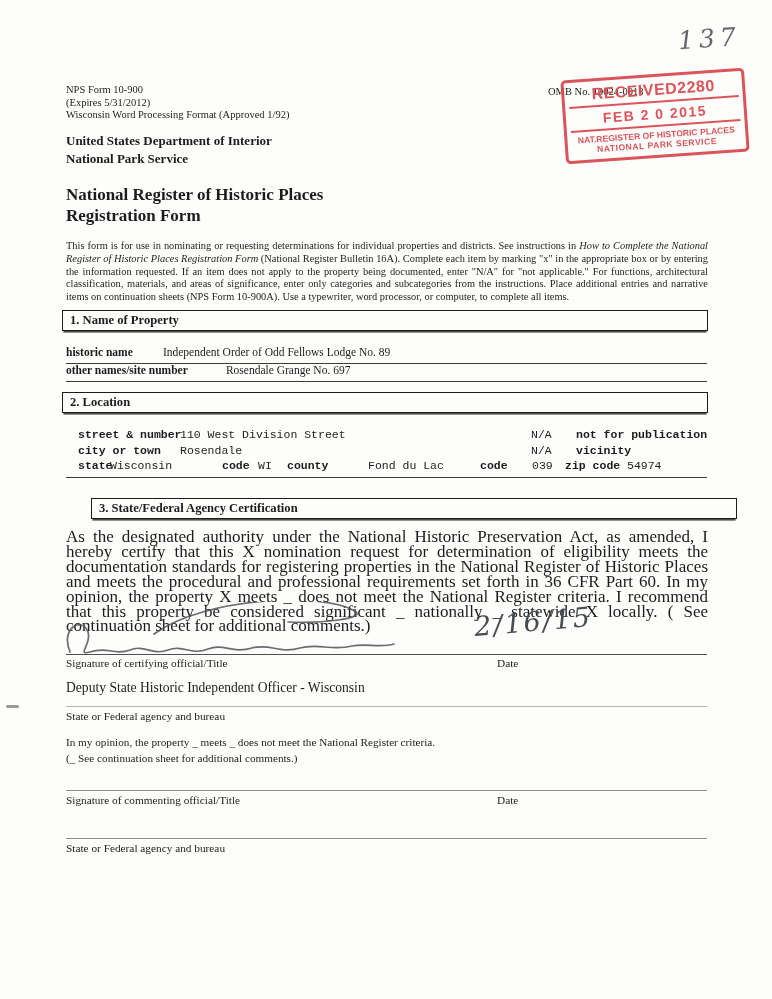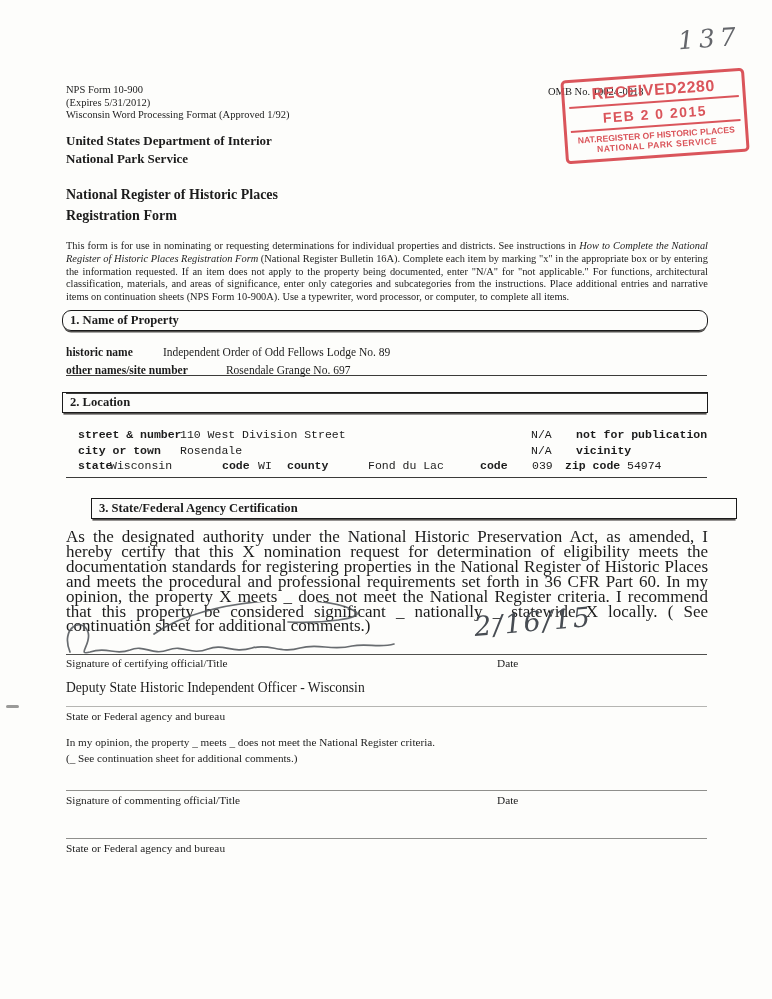--- a/index.html
+++ b/index.html
@@ -32,31 +32,31 @@
     transform:rotate(-4deg);border:3px solid var(--stamp);border-radius:5px;
     color:var(--stamp);text-align:center;opacity:.93;
     font-family:"Liberation Sans","DejaVu Sans",sans-serif;font-weight:bold;
   }
   .stamp-line1{font-size:16px;letter-spacing:.5px;border-bottom:2px solid var(--stamp);padding-bottom:2px;}
   .stamp-line2{font-size:14px;letter-spacing:1.5px;padding:3px 0;border-bottom:2px solid var(--stamp);}
   .stamp-line3{font-size:8.6px;letter-spacing:0;padding-top:3px;white-space:nowrap;}
   .stamp-line4{font-size:8.6px;letter-spacing:.5px;white-space:nowrap;}
 
   .dept{left:66px;top:132px;font-weight:bold;font-size:13px;line-height:17.5px;}
-  .doc-title{left:66px;top:184px;font-weight:bold;font-size:14px;line-height:21px;}
+  .doc-title{left:66px;top:184px;font-weight:bold;font-size:17px;line-height:21px;}
   .intro{left:66px;top:240px;width:642px;font-size:10.4px;line-height:12.8px;text-align:justify;}
   .intro i{font-style:italic;}
 
   .sec-box{
     left:62px;width:646px;height:21px;
     border:1.5px solid #1b1b1b;box-shadow:0 3px 0 -1.4px #514f4c;
   }
   .sec-title{position:absolute;left:7px;top:2px;font-weight:bold;font-size:12.6px;white-space:nowrap;}
 
-  .field-row{left:66px;width:641px;font-size:11.5px;border-bottom:1.4px solid #3c3c3a;padding-bottom:17px;}
+  .field-row{left:66px;width:641px;font-size:11.5px;border-bottom:1.4px solid #3c3c3a;padding-bottom:5px;}
   .field-row .lbl{display:inline-block;font-weight:bold;}
   .w95{width:94px;}
   .w156{width:157px;}
 
   .loc-row{left:66px;width:641px;height:16px;font-size:11.5px;font-family:Liberation Mono, monospace;}
   .loc-row span{position:absolute;white-space:nowrap;}
   .loc-rule{border-bottom:1.4px solid #3c3c3a;height:19px;}
 
   .cert-text{left:66px;top:530px;width:642px;font-size:17px;line-height:14.9px;text-align:justify;}
 
@@ -100,21 +100,21 @@
     <div>National Park Service</div>
   </div>
 
   <div class="abs doc-title">
     <div>National Register of Historic Places</div>
     <div>Registration Form</div>
   </div>
 
   <p class="abs intro"><span>This form is for use in nominating or requesting determinations for individual properties and districts.  See instructions in </span><i>How to Complete the National Register of Historic Places Registration Form</i><span> (National Register Bulletin 16A).  Complete each item by marking "x" in the appropriate box or by entering the information requested.  If an item does not apply to the property being documented, enter "N/A" for "not applicable."  For functions, architectural classification, materials, and areas of significance, enter only categories and subcategories from the instructions.  Place additional entries and narrative items on continuation sheets (NPS Form 10-900A).  Use a typewriter, word processor, or computer, to complete all items.</span></p>
 
-  <div class="abs sec-box" style="top:310px;border-radius:9px;">
+  <div class="abs sec-box" style="top:310px;">
     <span class="sec-title">1.  Name of Property</span>
   </div>
 
   <div class="abs field-row" style="top:346px;">
     <span class="lbl w95">historic name</span>
     <span class="val">Independent Order of Odd Fellows Lodge No. 89</span>
   </div>
 
   <div class="abs field-row" style="top:364px;">
     <span class="lbl w156">other names/site number</span>

